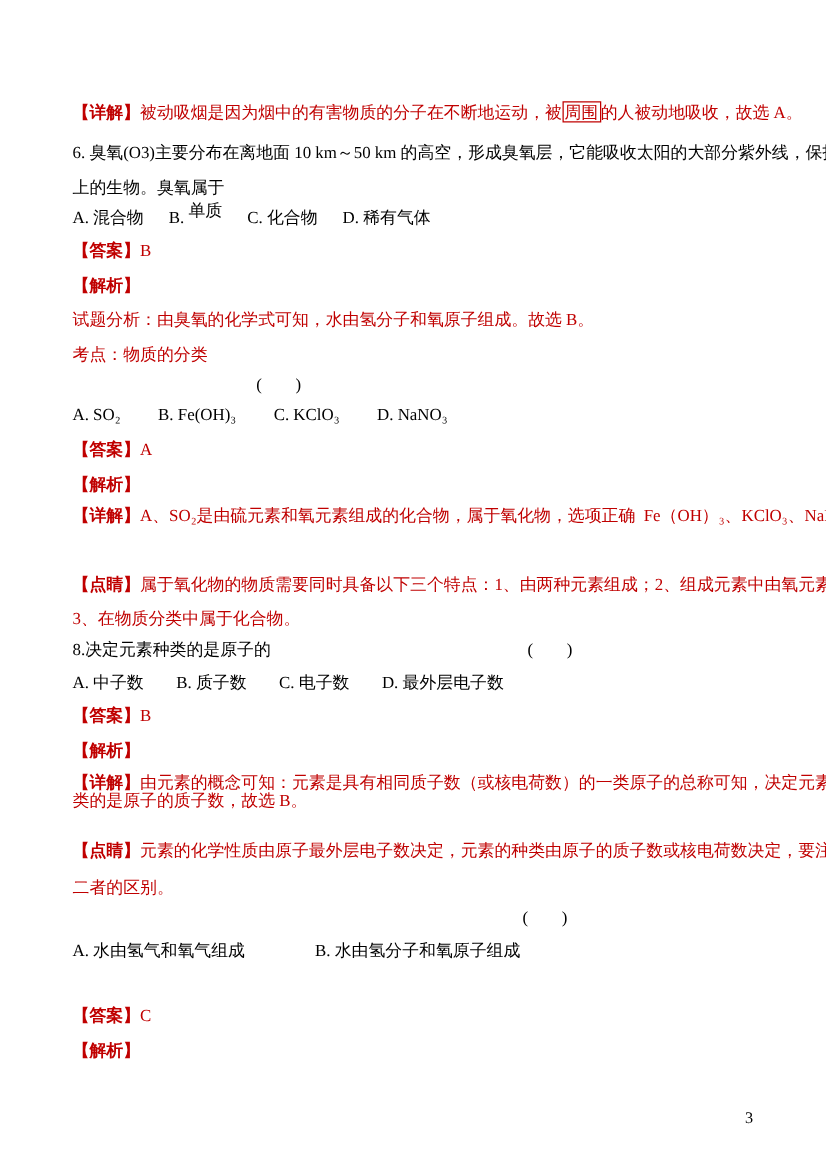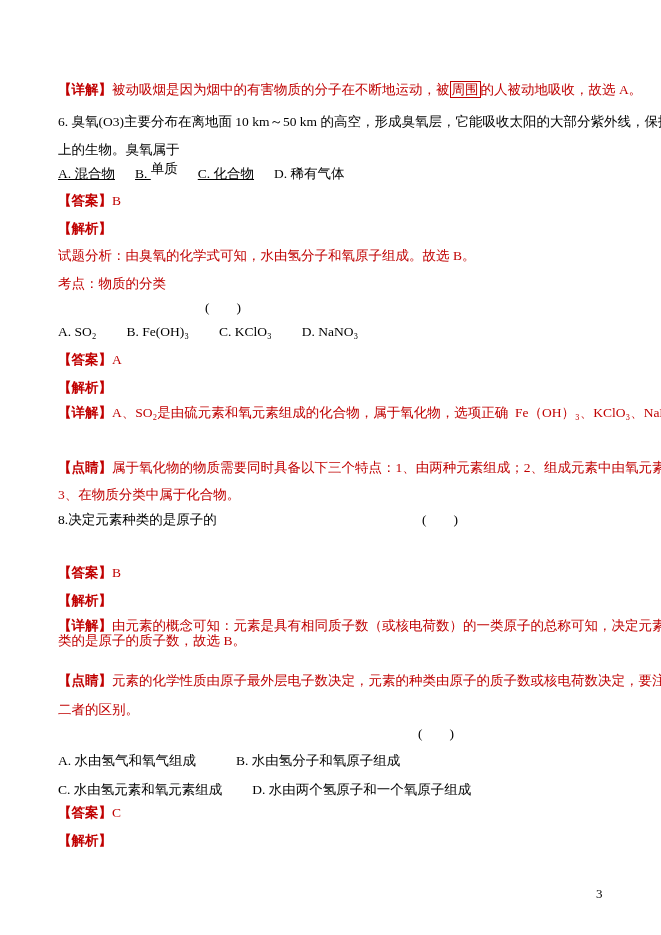--- a/index.html
+++ b/index.html
@@ -22,24 +22,24 @@
   .red  { color:#c00000; }
   .tag  { font-weight:bold; }
   .boxed {
     display:inline-block;
     border:1px solid #c00000;
     padding:0 1px;
     line-height:15px;
   }
   .parens { position:absolute; white-space:pre; }
   .opt   { display:inline-block; }
-  .gap20 { margin-right:20px;text-decoration:underline; }
+  .gap20 { margin-right:20px; }
   .gap26 { margin-right:26px; }
   .gap30 { margin-right:30px; }
-  .gap40 { margin-right:40px; }
+  .gap40 { margin-right:56px; }
   .raised { position:relative; top:-5px; display:inline-block; }
   .pageno {
     position:absolute;
     left:596px; top:886px;
     font-size:13px;
   }
 </style>
 </head>
 <body>
 
@@ -57,28 +57,28 @@
 
   <div class="line" style="top:298px"><span class="parens" style="left:147px">(　　)</span></div>
   <div class="line" style="top:322px"><span class="opt gap30">A. SO₂</span><span class="opt gap30">B. Fe(OH)₃</span><span class="opt gap30">C. KClO₃</span><span class="opt">D. NaNO₃</span></div>
   <div class="line red" style="top:350px"><span class="tag">【答案】</span><span>A</span></div>
   <div class="line red tag" style="top:378px">【解析】</div>
   <div class="line red" style="top:403px"><span class="tag">【详解】</span><span>A、SO₂是由硫元素和氧元素组成的化合物，属于氧化物，选项正确  Fe（OH）₃、KClO₃、NaNO₃</span></div>
   <div class="line red" style="top:458px"><span class="tag">【点睛】</span><span>属于氧化物的物质需要同时具备以下三个特点：1、由两种元素组成；2、组成元素中由氧元素；</span></div>
   <div class="line red" style="top:485px">3、在物质分类中属于化合物。</div>
 
   <div class="line" style="top:510px"><span>8.决定元素种类的是原子的</span><span class="parens" style="left:364px">(　　)</span></div>
+  <div class="line" style="top:536px"><span class="opt gap26">A. 中子数</span><span class="opt gap26">B. 质子数</span><span class="opt gap26">C. 电子数</span><span class="opt">D. 最外层电子数</span></div>
   <div class="line red" style="top:563px"><span class="tag">【答案】</span><span>B</span></div>
   <div class="line red tag" style="top:591px">【解析】</div>
   <div class="line red" style="top:616px"><span class="tag">【详解】</span><span>由元素的概念可知：元素是具有相同质子数（或核电荷数）的一类原子的总称可知，决定元素种</span></div>
   <div class="line red" style="top:631px">类的是原子的质子数，故选 B。</div>
   <div class="line red" style="top:671px"><span class="tag">【点睛】</span><span>元素的化学性质由原子最外层电子数决定，元素的种类由原子的质子数或核电荷数决定，要注意</span></div>
   <div class="line red" style="top:700px">二者的区别。</div>
 
   <div class="line" style="top:724px"><span class="parens" style="left:360px">(　　)</span></div>
   <div class="line" style="top:751px"><span class="opt gap40">A. 水由氢气和氧气组成</span><span class="opt">B. 水由氢分子和氧原子组成</span></div>
-  <div class="line" style="top:780px"><span class="opt gap30">C. 水由氢元素和氧元素组成</span><span class="opt">D. 水由两个氢原子和一个氧原子组成</span></div>
   <div class="line red" style="top:803px"><span class="tag">【答案】</span><span>C</span></div>
   <div class="line red tag" style="top:831px">【解析】</div>
 
   <div class="pageno">3</div>
 
 </div>
 
 </body></html>

